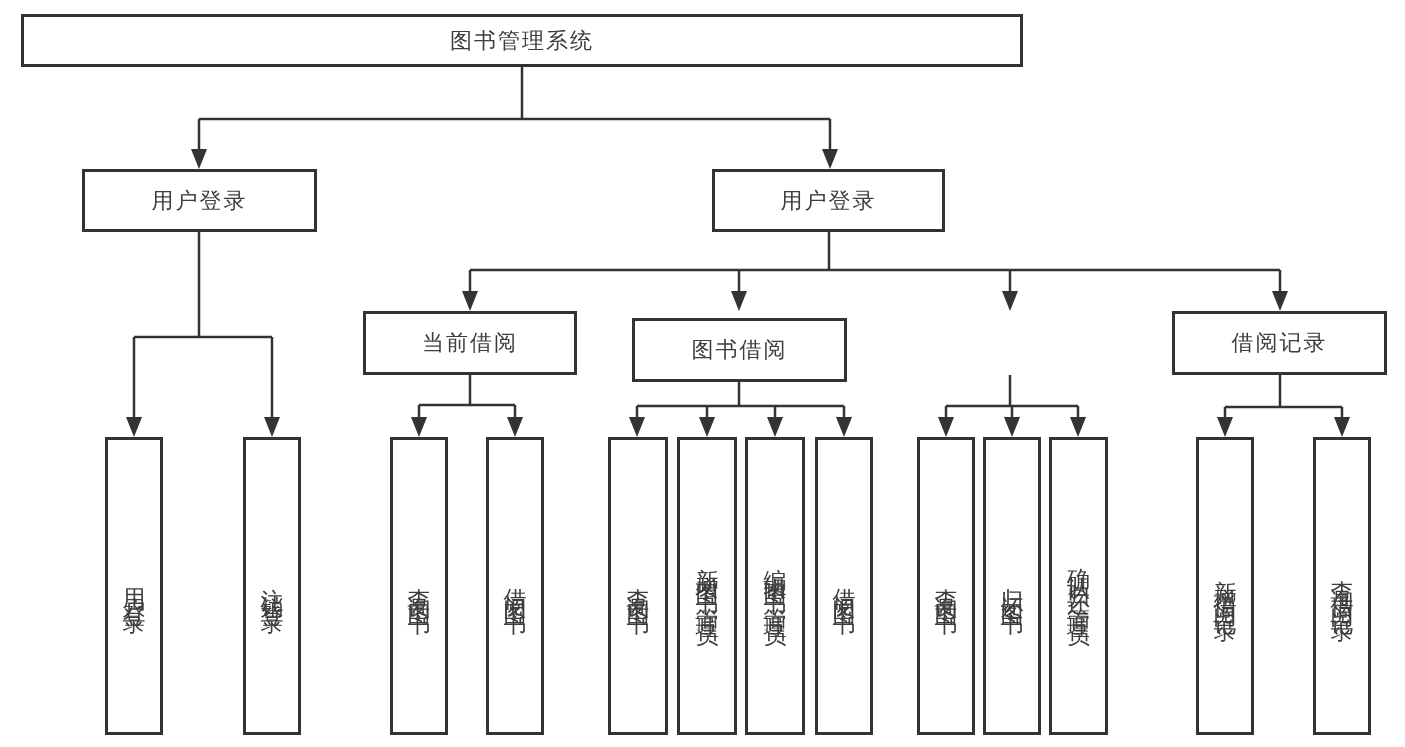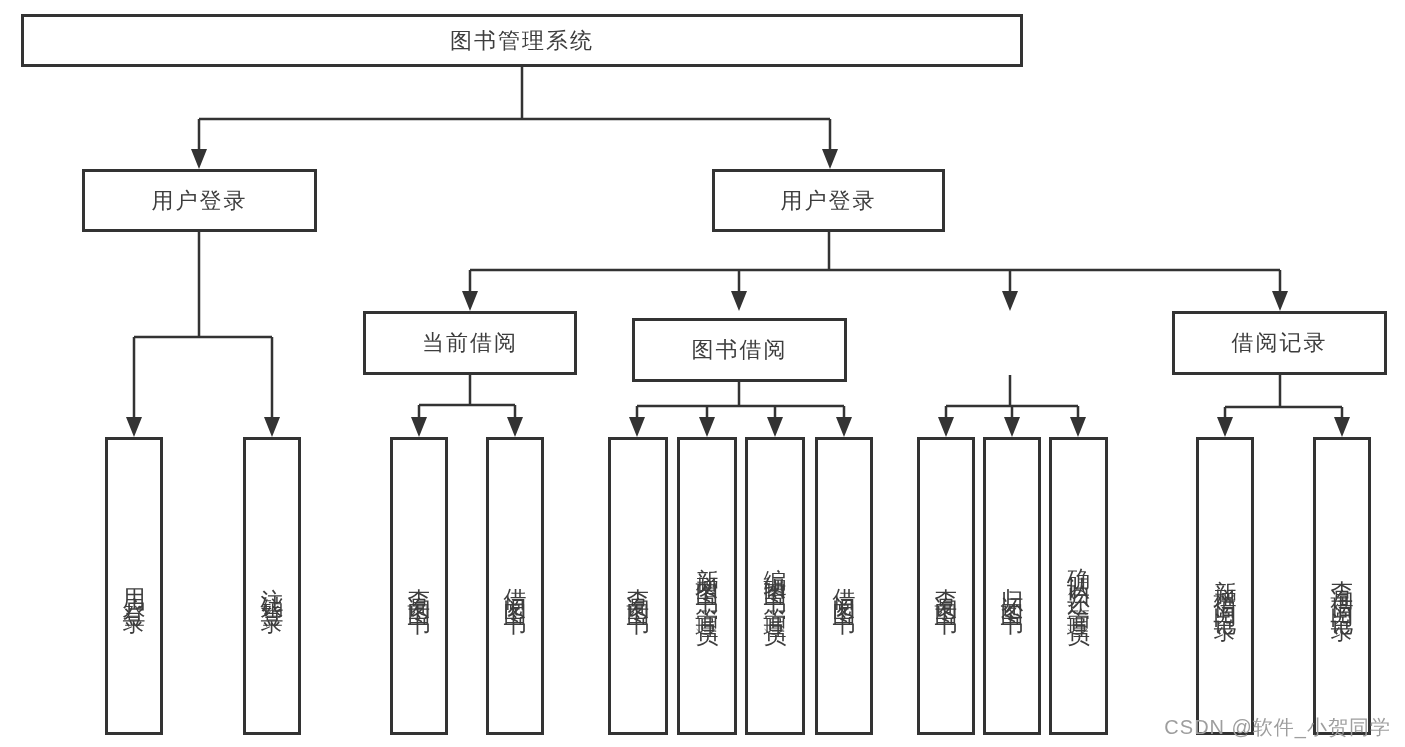--- a/index.html
+++ b/index.html
@@ -160,15 +160,14 @@
     <span>确认归还（管理员）</span>
   </div>
 
   <div class="box v lf l-addrec">
     <span>新增借阅记录</span>
   </div>
   <div class="box v lf l-qrec">
     <span>查询借阅记录</span>
   </div>
 
-  <div class="watermark">CSDN @软件_小贺同学</div>
 
 </div>
 
 </body></html>

